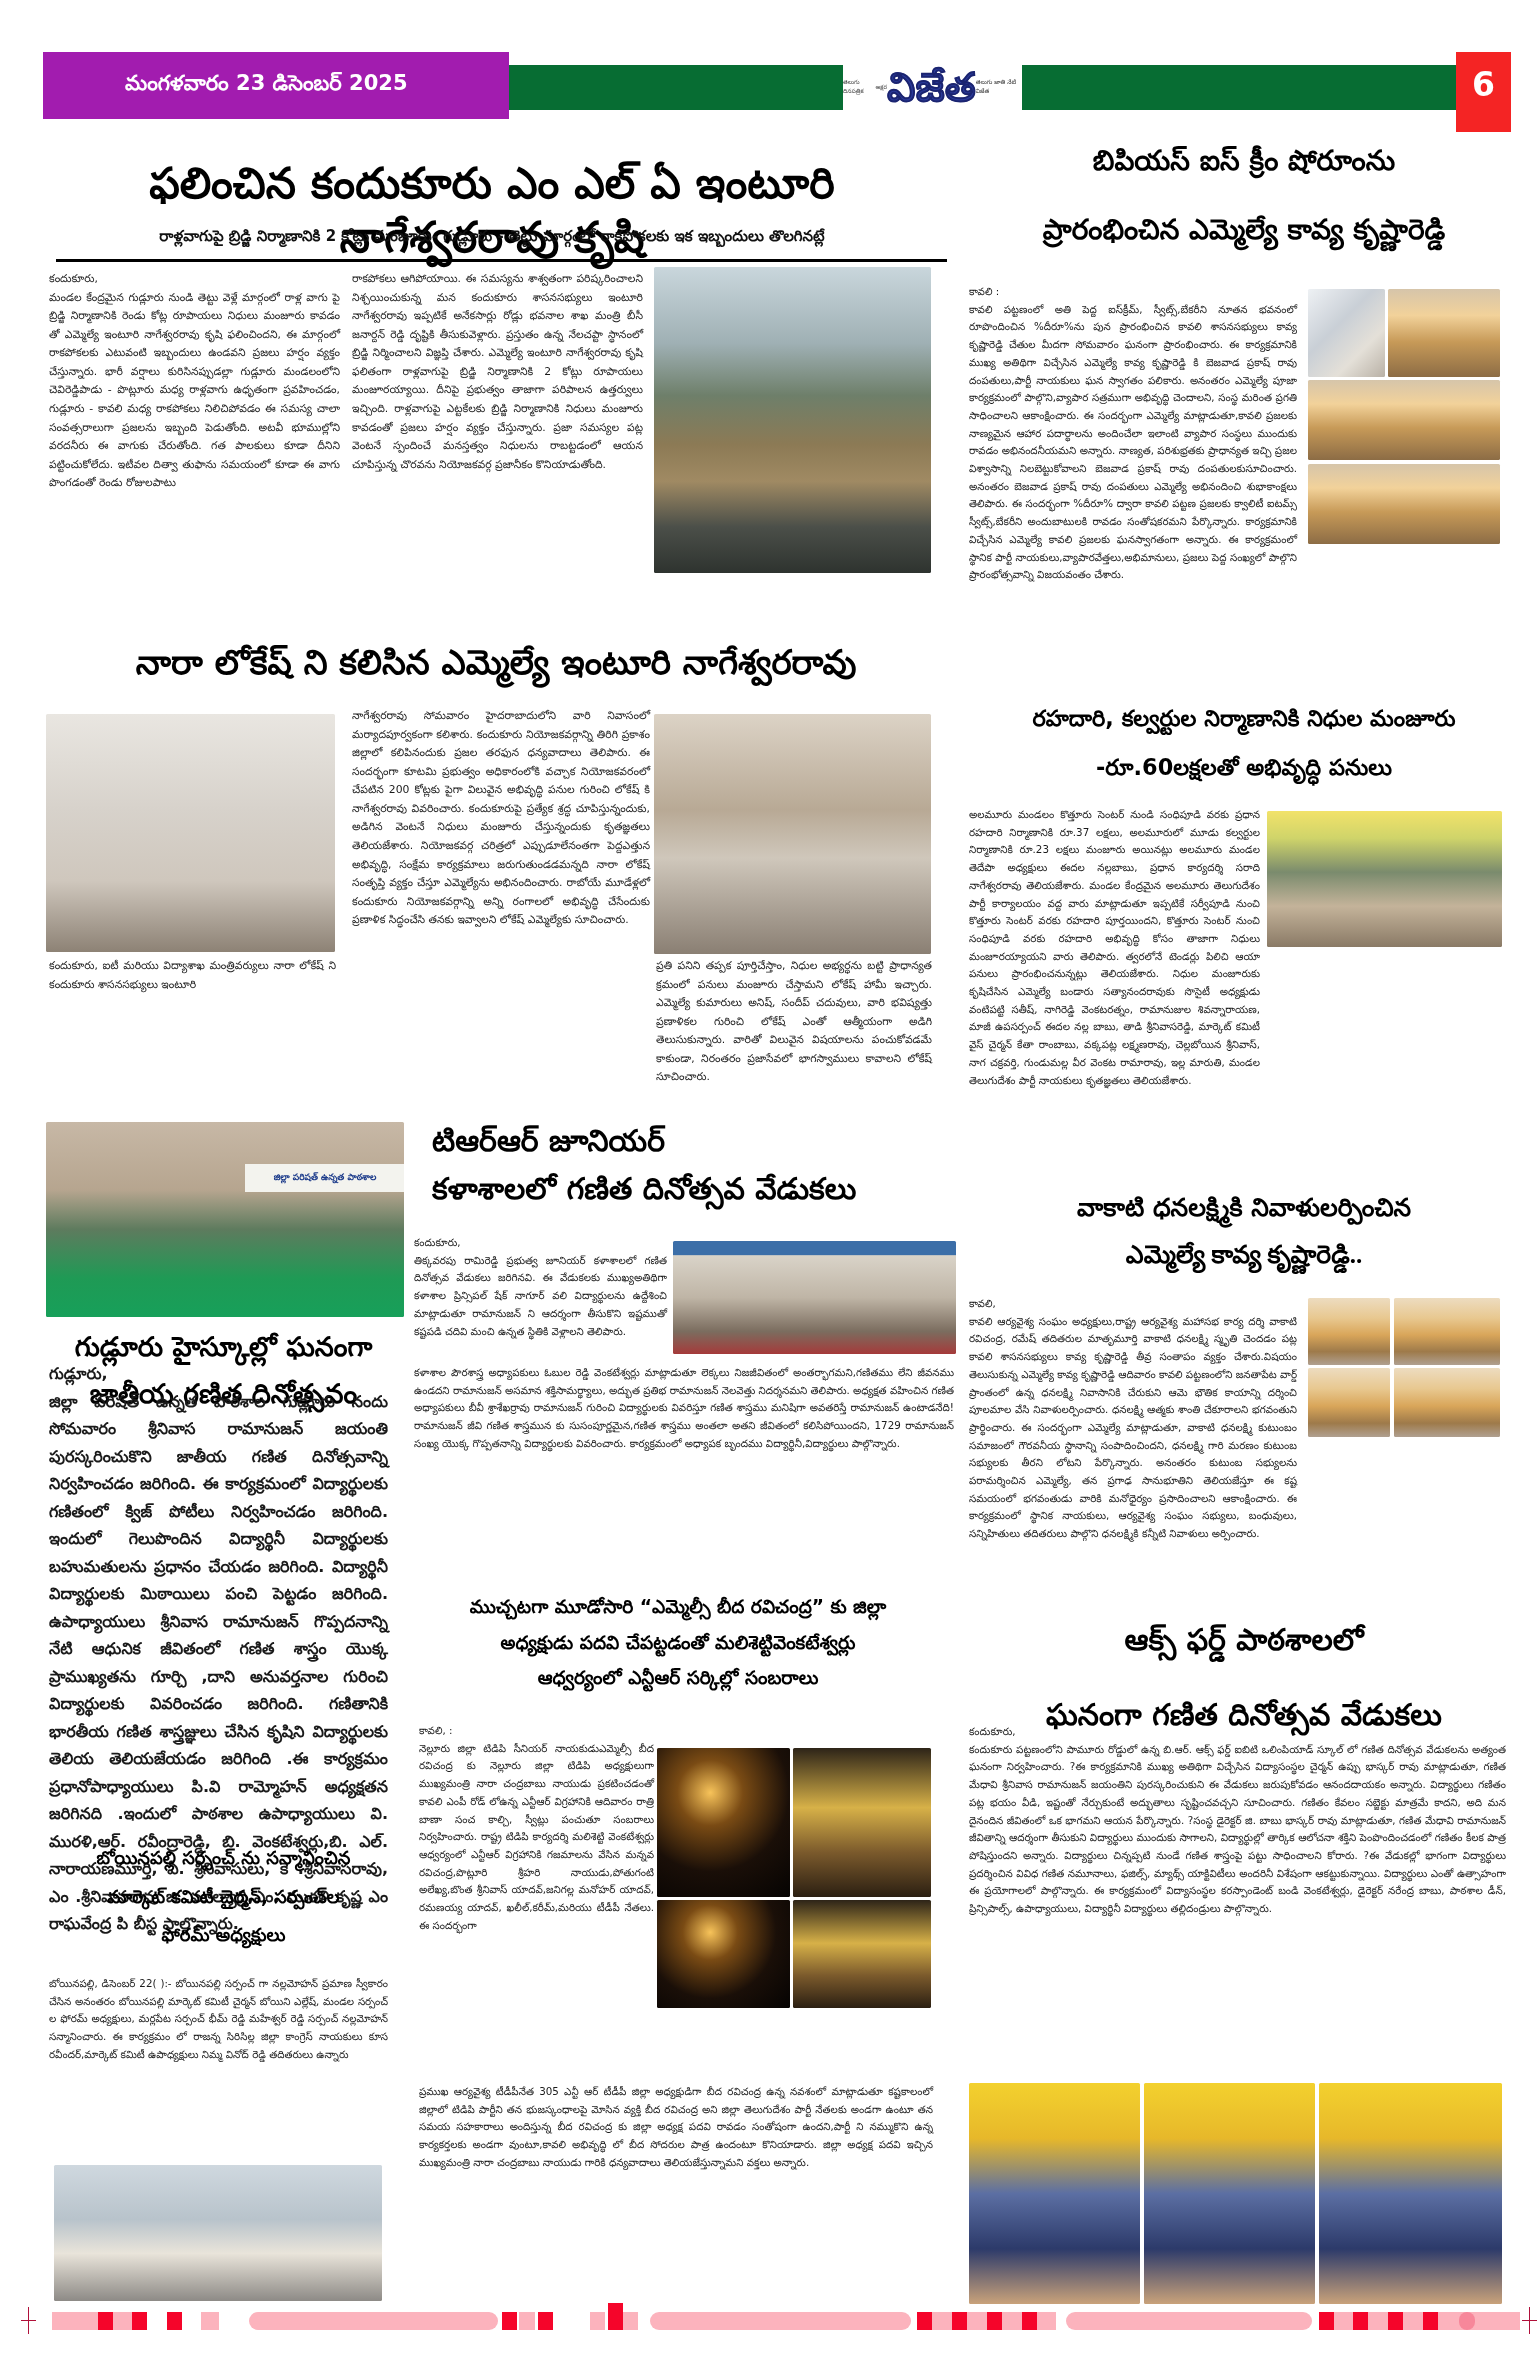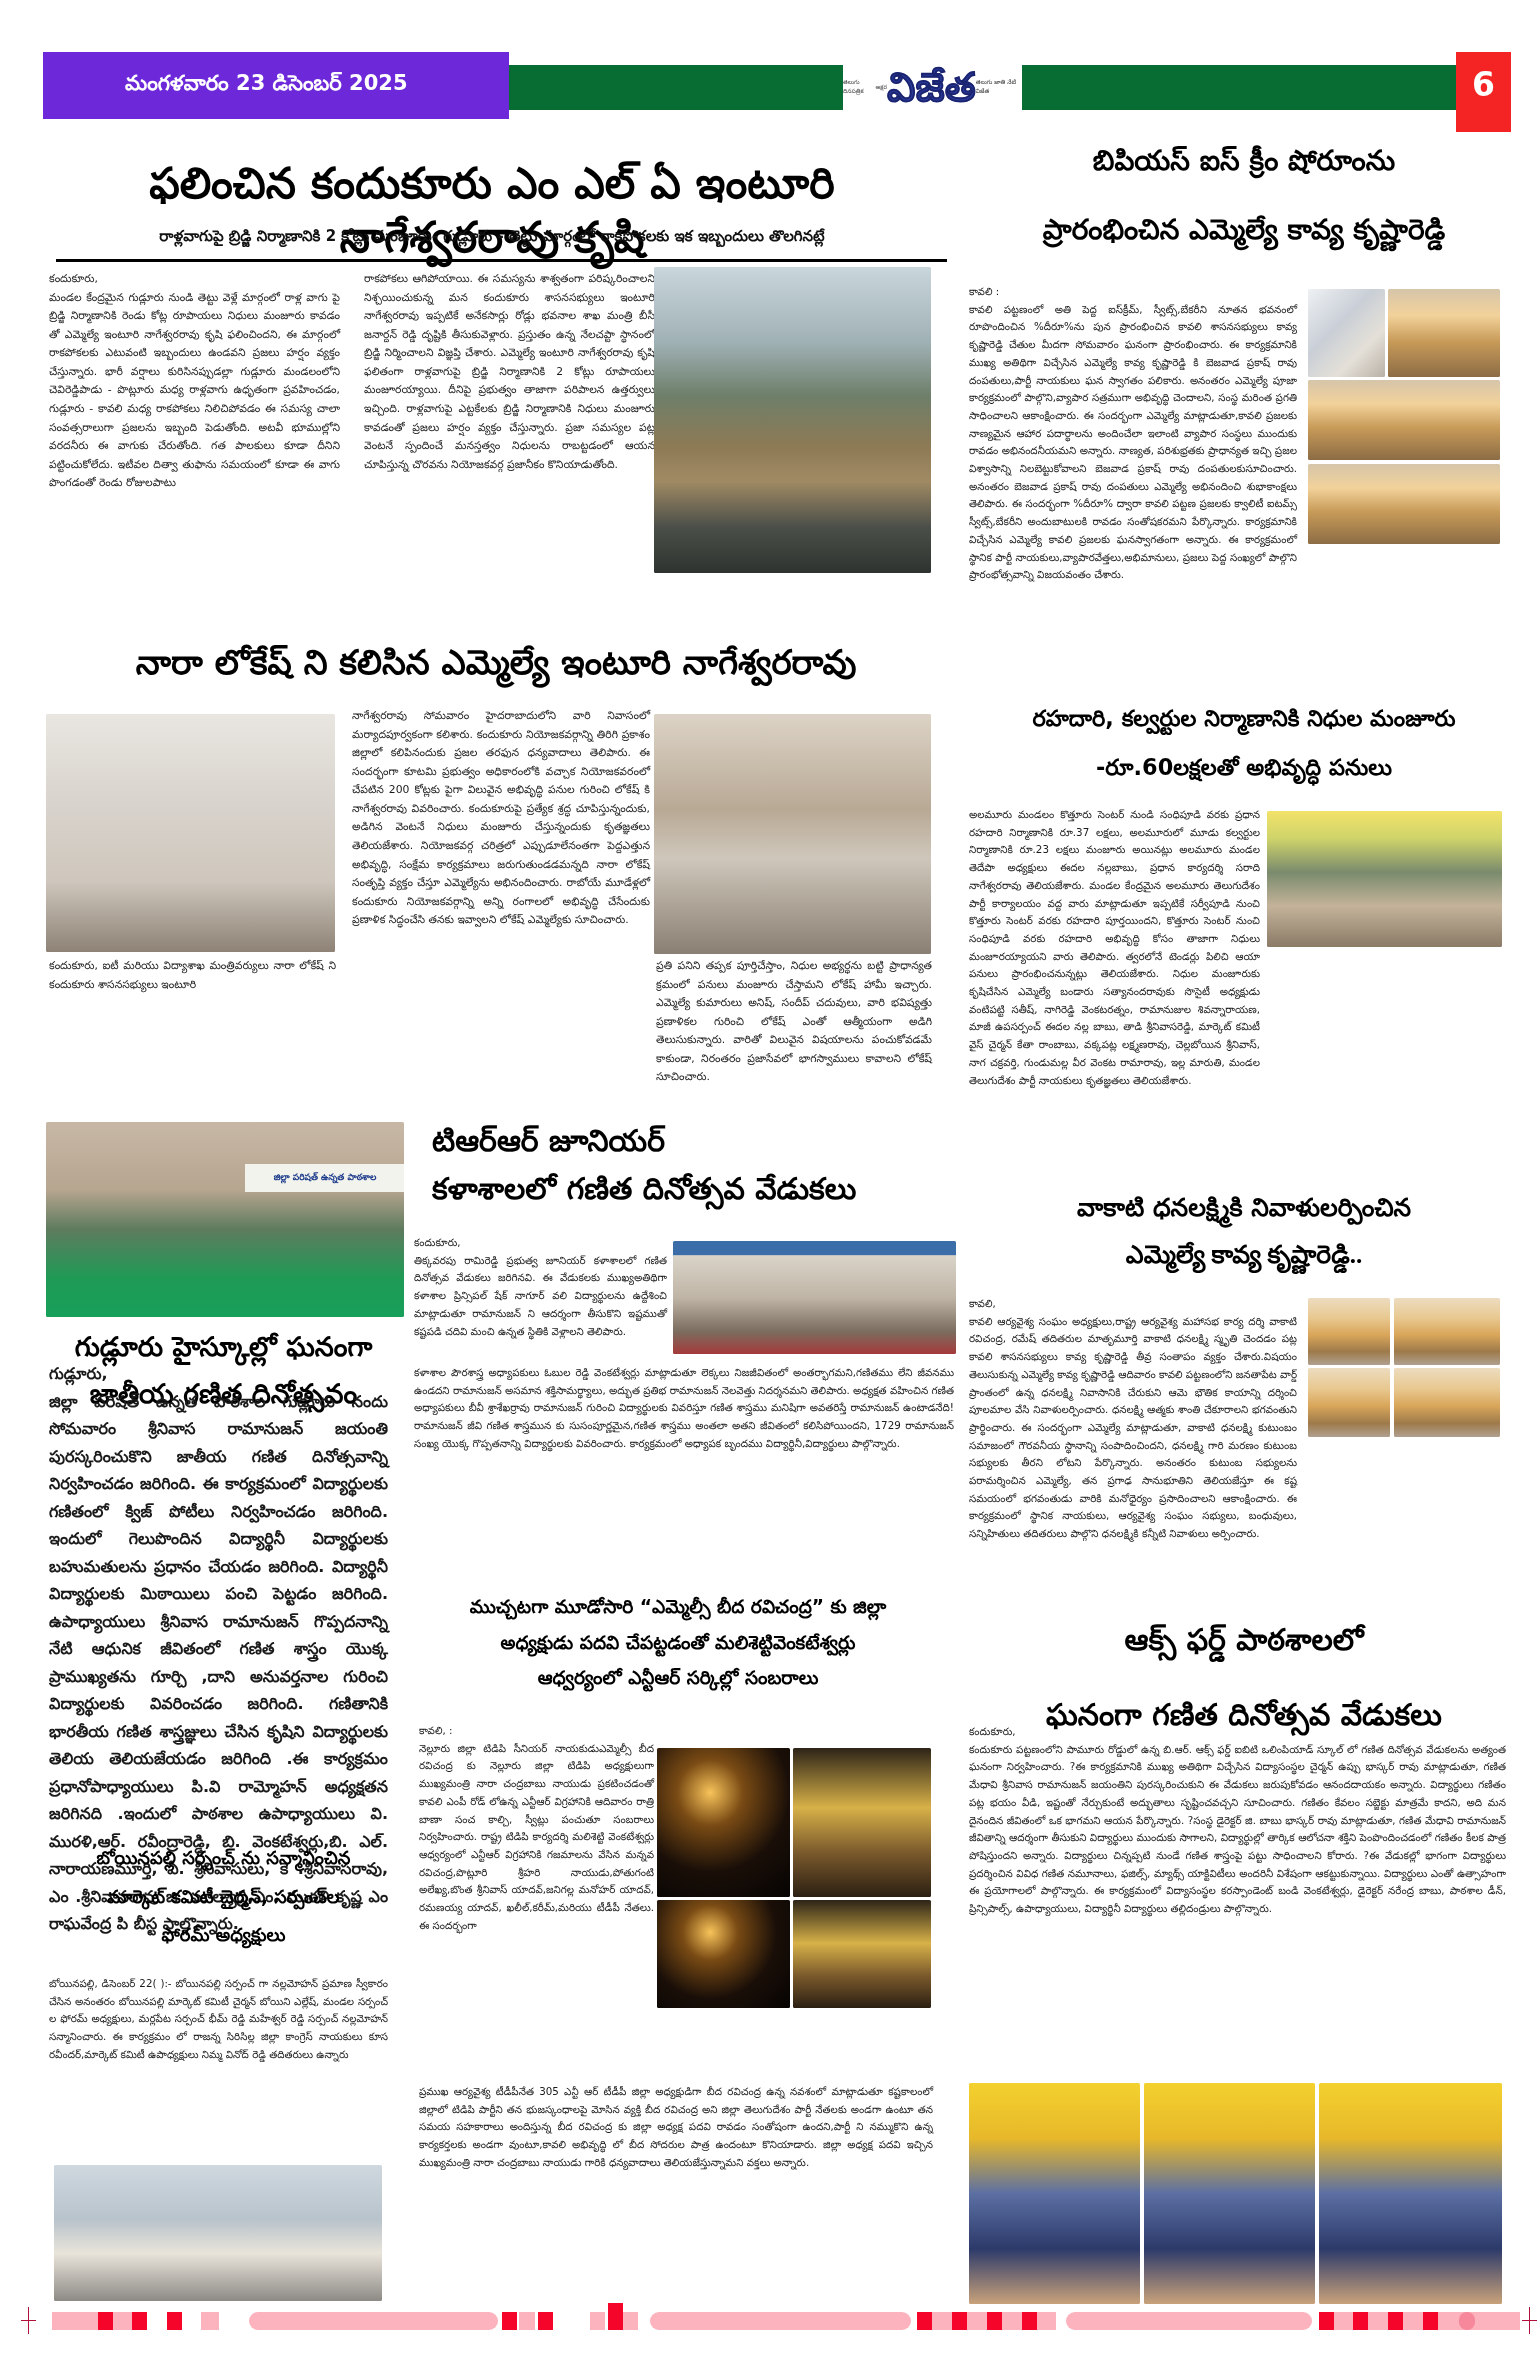--- a/index.html
+++ b/index.html
@@ -1,20 +1,20 @@
 <!DOCTYPE html>
 <html style="font-size:12px"><head>
 <meta charset="utf-8">
 <style>
   html, body { margin: 0; padding: 0; background: #ffffff; }
   body { width: 1541px; height: 2377px; position: relative; overflow: hidden; font-family: "DejaVu Sans", sans-serif; color: #111; }
   .abs { position: absolute; }
 
   
-  .mast-date { left: 43px; top: 52px; width: 466px; height: 67px; background: #6d28d9; color: #fff; display:flex; align-items:center; padding-left: 82px; box-sizing: border-box; font-size: 21px; font-weight: bold; }
+  .mast-date { left: 43px; top: 52px; width: 466px; height: 67px; background: #a21caf; color: #fff; display:flex; align-items:center; padding-left: 82px; box-sizing: border-box; font-size: 21px; font-weight: bold; }
   .mast-green-l { left: 509px; top: 65px; width: 334px; height: 45px; background: #076d33; }
   .mast-green-r { left: 1022px; top: 65px; width: 434px; height: 45px; background: #076d33; }
   .mast-logo { left: 843px; top: 46px; width: 179px; height: 82px; background: #fff; display:flex; flex-direction:row; align-items:center; justify-content:center; }
   .mast-logo .logo-small { font-size: 6px; color:#444; }
   .mast-logo .logo-main { font-size: 40px; font-weight: bold; color: #2a3a9a; line-height: 1; -webkit-text-stroke: 0.7px #1b2470; }
   .mast-logo .logo-tag { font-size: 6px; color:#333; }
   .mast-page { left: 1456px; top: 52px; width: 55px; height: 80px; background: #f42424; color:#fff; font-size: 33px; font-weight: bold; display:flex; align-items:flex-start; justify-content:center; padding-top: 13.4px; box-sizing:border-box; }
 
   
   .hl { font-family: "DejaVu Sans", sans-serif; font-weight: bold; color: #000; text-align: center; line-height: 1.25; }
@@ -71,21 +71,21 @@
   </div>
 
 <div class="abs hl hl-xl" style="left:45px; top:157px; width:894px;">ఫలించిన కందుకూరు ఎం ఎల్ ఏ ఇంటూరి నాగేశ్వరరావు కృషి</div>
 <div class="abs subhl" style="left:45px; top:227px; width:894px;">రాళ్లవాగుపై బ్రిడ్జి నిర్మాణానికి 2 కోట్లు మంజూరు- గుడ్లూరు - తెట్టు మార్గంలో రాకపోకలకు ఇక ఇబ్బందులు తొలగినట్లే</div>
 <div class="abs rule" style="left:56px; top:259px; width:891px;"></div>
 
 <div class="abs txt" style="left:49px; top:270px; width:291px;">
   <span class="dateline">కందుకూరు,</span>
   <p>మండల కేంద్రమైన గుడ్లూరు నుండి తెట్టు వెళ్లే మార్గంలో రాళ్ల వాగు పై బ్రిడ్జి నిర్మాణానికి రెండు కోట్ల రూపాయలు నిధులు మంజూరు కావడం తో ఎమ్మెల్యే ఇంటూరి నాగేశ్వరరావు కృషి ఫలించిందని, ఈ మార్గంలో రాకపోకలకు ఎటువంటి ఇబ్బందులు ఉండవని ప్రజలు హర్షం వ్యక్తం చేస్తున్నారు. భారీ వర్షాలు కురిసినప్పుడల్లా గుడ్లూరు మండలంలోని చెవిరెడ్డిపాడు - పొట్లూరు మధ్య రాళ్లవాగు ఉధృతంగా ప్రవహించడం, గుడ్లూరు - కావలి మధ్య రాకపోకలు నిలిచిపోవడం ఈ సమస్య చాలా సంవత్సరాలుగా ప్రజలను ఇబ్బంది పెడుతోంది. అటవీ భూముల్లోని వరదనీరు ఈ వాగుకు చేరుతోంది. గత పాలకులు కూడా దీనిని పట్టించుకోలేదు. ఇటీవల దిత్వా తుఫాను సమయంలో కూడా ఈ వాగు పొంగడంతో రెండు రోజులపాటు</p>
 </div>
-<div class="abs txt" style="left:364px; top:270px; width:291px;">
+<div class="abs txt" style="left:352px; top:270px; width:291px;">
   <p>రాకపోకలు ఆగిపోయాయి. ఈ సమస్యను శాశ్వతంగా పరిష్కరించాలని నిశ్చయించుకున్న మన కందుకూరు శాసనసభ్యులు ఇంటూరి నాగేశ్వరరావు ఇప్పటికే అనేకసార్లు రోడ్లు భవనాల శాఖ మంత్రి బీసీ జనార్దన్ రెడ్డి దృష్టికి తీసుకువెళ్లారు. ప్రస్తుతం ఉన్న నేలచప్టా స్థానంలో బ్రిడ్జి నిర్మించాలని విజ్ఞప్తి చేశారు. ఎమ్మెల్యే ఇంటూరి నాగేశ్వరరావు కృషి ఫలితంగా రాళ్లవాగుపై బ్రిడ్జి నిర్మాణానికి 2 కోట్లు రూపాయలు మంజూరయ్యాయి. దీనిపై ప్రభుత్వం తాజాగా పరిపాలన ఉత్తర్వులు ఇచ్చింది. రాళ్లవాగుపై ఎట్టకేలకు బ్రిడ్జి నిర్మాణానికి నిధులు మంజూరు కావడంతో ప్రజలు హర్షం వ్యక్తం చేస్తున్నారు. ప్రజా సమస్యల పట్ల వెంటనే స్పందించే మనస్తత్వం నిధులను రాబట్టడంలో ఆయన చూపిస్తున్న చొరవను నియోజకవర్గ ప్రజానీకం కొనియాడుతోంది.</p>
 </div>
 <div class="abs photo ph-flood" style="left:654px; top:267px; width:277px; height:306px;"></div>
 
 <div class="abs hl hl-m" style="left:961px; top:143px; width:566px;">బిపియస్ ఐస్ క్రీం షోరూంను</div>
 <div class="abs hl hl-m" style="left:961px; top:212px; width:566px;">ప్రారంభించిన ఎమ్మెల్యే కావ్య కృష్ణారెడ్డి</div>
 <div class="abs txt" style="left:969px; top:283px; width:328px; font-size:10.3px;">
   <span class="dateline">కావలి :</span>
   <p>కావలి పట్టణంలో అతి పెద్ద ఐస్‌క్రీమ్, స్వీట్స్,బేకరీని నూతన భవనంలో రూపొందించిన %దీరూ%ను పున ప్రారంభించిన కావలి శాసనసభ్యులు కావ్య కృష్ణారెడ్డి చేతుల మీదగా సోమవారం ఘనంగా ప్రారంభించారు. ఈ కార్యక్రమానికి ముఖ్య అతిథిగా విచ్చేసిన ఎమ్మెల్యే కావ్య కృష్ణారెడ్డి కి బెజవాడ ప్రకాష్ రావు దంపతులు,పార్టీ నాయకులు ఘన స్వాగతం పలికారు. అనంతరం ఎమ్మెల్యే పూజా కార్యక్రమంలో పాల్గొని,వ్యాపార సత్రముగా అభివృద్ధి చెందాలని, సంస్థ మరింత ప్రగతి సాధించాలని ఆకాంక్షించారు. ఈ సందర్భంగా ఎమ్మెల్యే మాట్లాడుతూ,కావలి ప్రజలకు నాణ్యమైన ఆహార పదార్థాలను అందించేలా ఇలాంటి వ్యాపార సంస్థలు ముందుకు రావడం అభినందనీయమని అన్నారు. నాణ్యత, పరిశుభ్రతకు ప్రాధాన్యత ఇచ్చి ప్రజల విశ్వాసాన్ని నిలబెట్టుకోవాలని బెజవాడ ప్రకాష్ రావు దంపతులకుసూచించారు. అనంతరం బెజవాడ ప్రకాష్ రావు దంపతులు ఎమ్మెల్యే అభినందించి శుభాకాంక్షలు తెలిపారు. ఈ సందర్భంగా %దీరూ% ద్వారా కావలి పట్టణ ప్రజలకు క్వాలిటీ ఐటమ్స్ స్వీట్స్,బేకరీని అందుబాటులకి రావడం సంతోషకరమని పేర్కొన్నారు. కార్యక్రమానికి విచ్చేసిన ఎమ్మెల్యే కావలి ప్రజలకు ఘనస్వాగతంగా అన్నారు. ఈ కార్యక్రమంలో స్థానిక పార్టీ నాయకులు,వ్యాపారవేత్తలు,అభిమానులు, ప్రజలు పెద్ద సంఖ్యలో పాల్గొని ప్రారంభోత్సవాన్ని విజయవంతం చేశారు.</p>
 </div>

